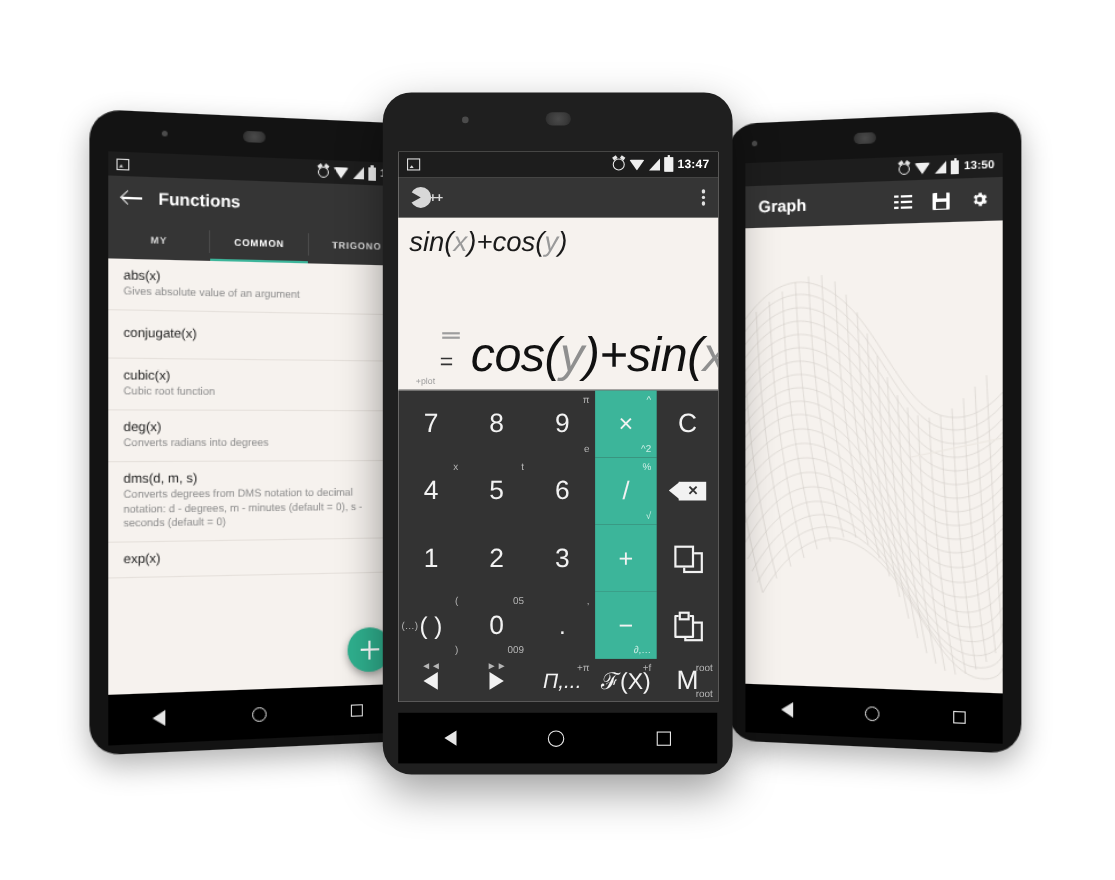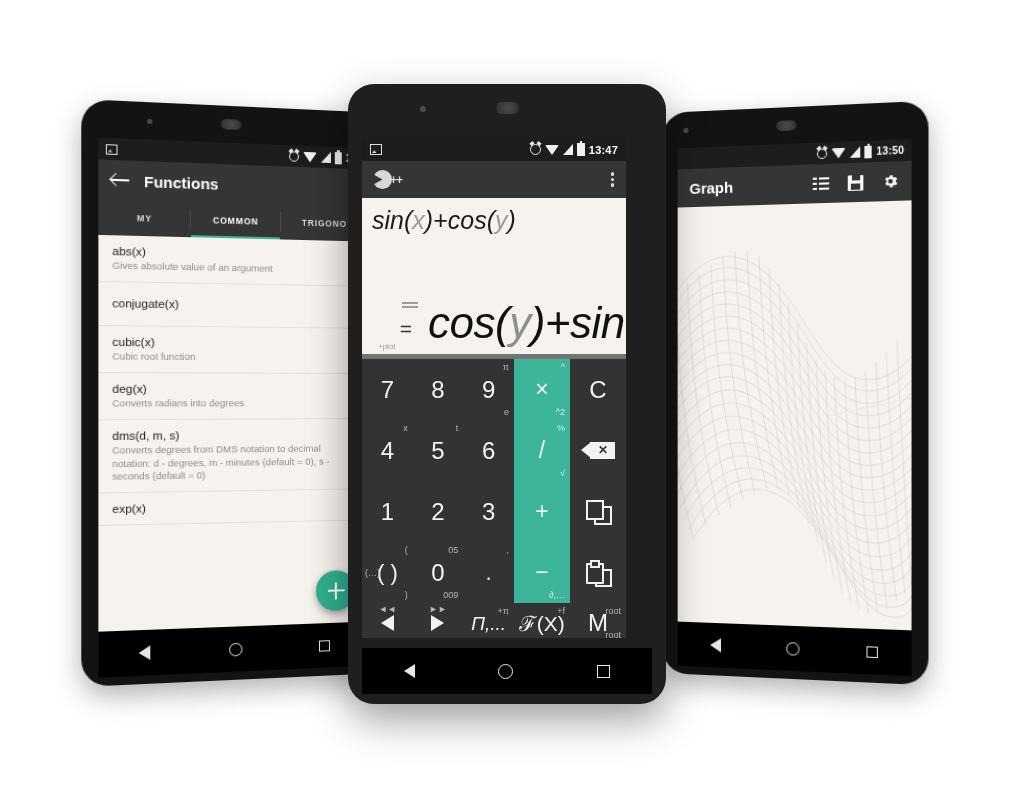--- a/index.html
+++ b/index.html
@@ -96,32 +96,32 @@
   .ic-save{width:15px;height:15px;background:#fff;position:relative;border-radius:1px;}
   .ic-save:before{content:"";position:absolute;left:3.5px;top:0;width:8px;height:5px;background:#353535;}
   .ic-save:after{content:"";position:absolute;left:3px;bottom:1px;width:9px;height:6px;background:#353535;}
   .ic-gear{width:16px;height:16px;position:relative;}
   .graphpane{position:relative;background:#f6f2ee;height:calc(100% - 21px - 38px);overflow:hidden;}
   #phone-right .navbar{height:44px;bottom:8px;left:16px;width:230px;}
 
   
   #phone-center{left:348px;top:84px;width:318px;height:620px;background:#1f1f1f;border-radius:26px;
        box-shadow:0 16px 40px rgba(0,0,0,.38);}
-  #phone-center .screen{left:14px;top:54px;width:264px;height:500px;}
+  #phone-center .screen{left:14px;top:54px;width:291px;height:500px;}
   #c-status{height:23px;padding:0 8px;font-size:11px;}
   #c-appbar{height:37px;padding:0 11px;background:#353535;}
   .logo{width:30px;height:22px;position:relative;display:flex;align-items:center;}
   .pac{width:19px;height:19px;border-radius:50%;background:#d8d8d8;
        clip-path:polygon(50% 50%, 100% 22%, 100% 0, 0 0, 0 100%, 100% 100%, 100% 78%);
        transform:scaleX(-1);}
   .pp{color:#d8d8d8;font-weight:bold;font-size:12px;margin-left:-2px;letter-spacing:-1px;}
   .kebab{margin-left:auto;width:4px;}
   .kebab i{display:block;width:3.4px;height:3.4px;border-radius:50%;background:#e0e0e0;margin:2.2px 0;}
 
-  .display{background:#f6f2ee;height:156px;position:relative;border-bottom:5px solid #737373;padding-left:44px;}
+  .display{background:#f6f2ee;height:156px;position:relative;border-bottom:1px solid #737373;padding-left:44px;}
   .expr{position:absolute;left:10px;top:8px;font-style:italic;font-size:25px;color:#1b1b1b;
         font-family:"Liberation Sans",sans-serif;white-space:nowrap;}
   .expr .v{color:#9a9a9a;}
   .resrow{position:absolute;left:0;right:0;bottom:2px;height:62px;}
   .eqcell{position:absolute;left:22px;bottom:12px;width:44px;text-align:center;}
   .eq{font-size:21px;color:#333;line-height:1;}
   .hamb{position:absolute;left:40px;bottom:42px;width:16px;}
   .hamb i{display:block;height:1.6px;background:#9d9d9d;margin:2.4px 0;}
   .plot{position:absolute;left:16px;bottom:1px;font-size:8px;color:#9d9d9d;}
   .result{position:absolute;left:66px;bottom:4px;right:2px;font-style:italic;font-weight:normal;

